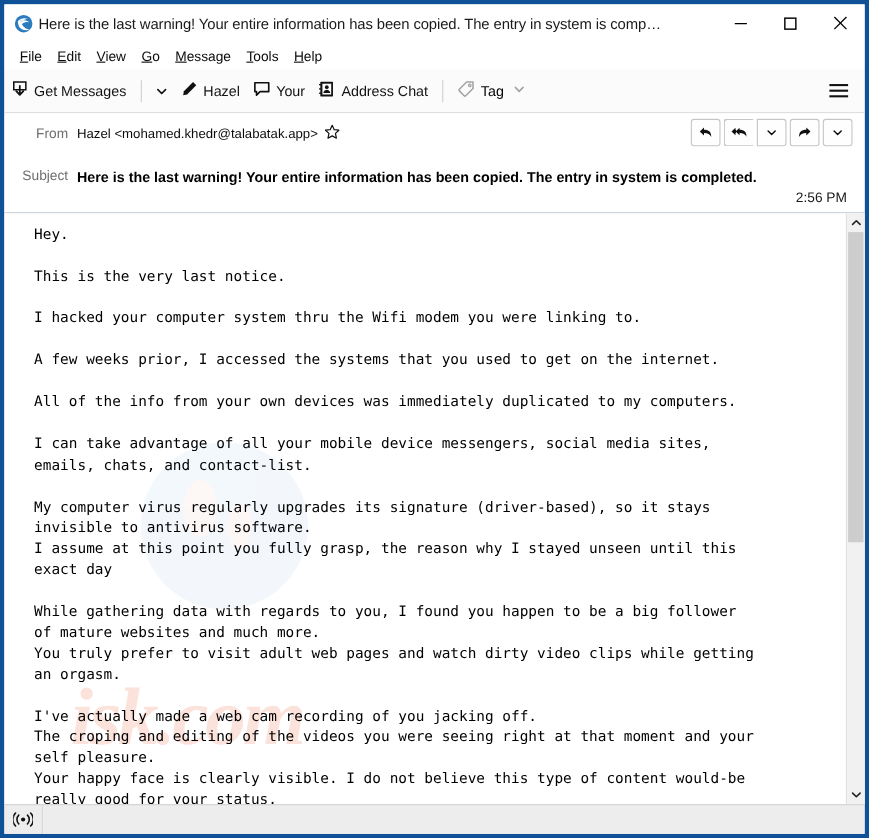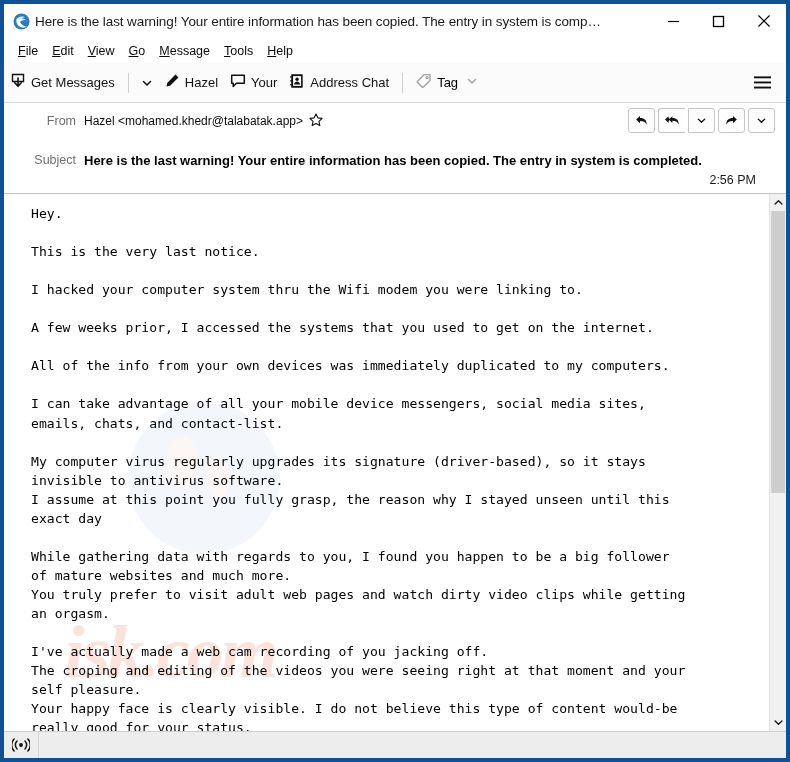--- a/index.html
+++ b/index.html
@@ -125,21 +125,21 @@
   .msg-header {
     background: #ffffff;
     border-bottom: 1px solid #b9c6d4;
     padding: 6px 0 5px 0;
     position: relative;
   }
   .hdr-row {
     display: flex;
     align-items: center;
     min-height: 21px;
-    padding: 1px 18px;
+    padding: 1px 4px;
   }
   .hdr-label {
     width: 62px;
     min-width: 62px;
     text-align: right;
     padding-right: 8px;
     font-size: 12.5px;
     color: #6f6f6f;
     box-sizing: border-box;
   }

